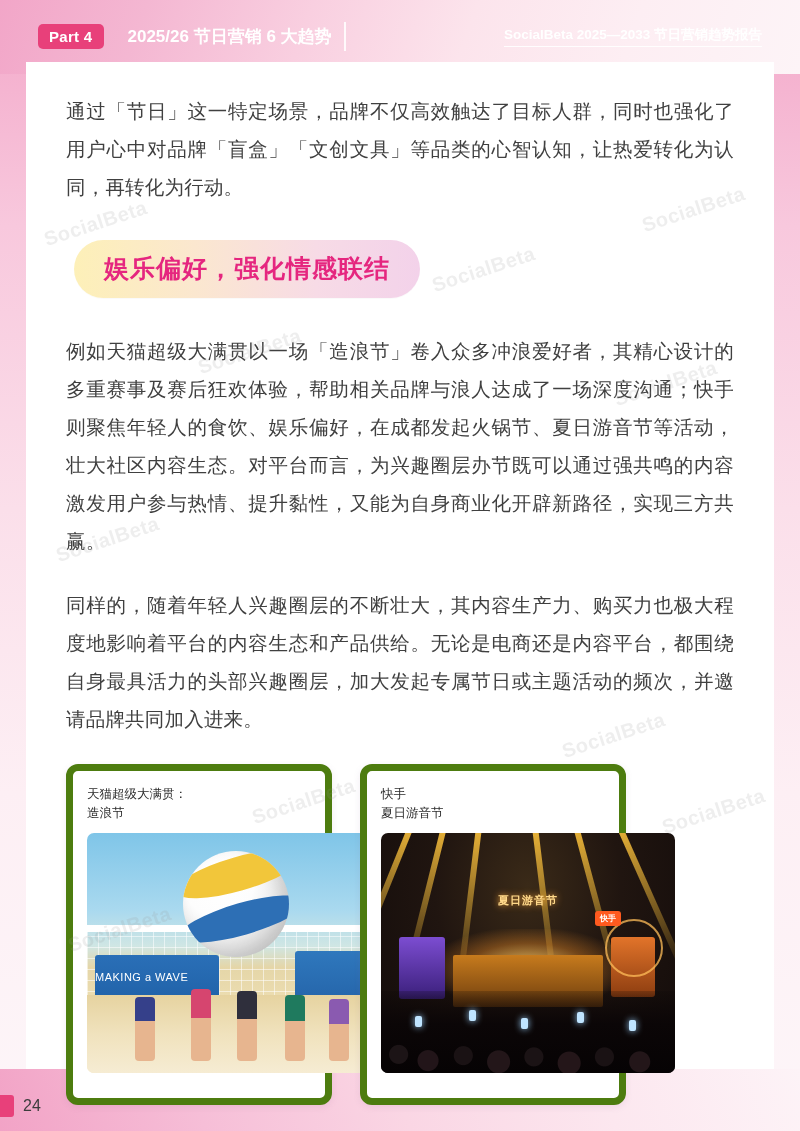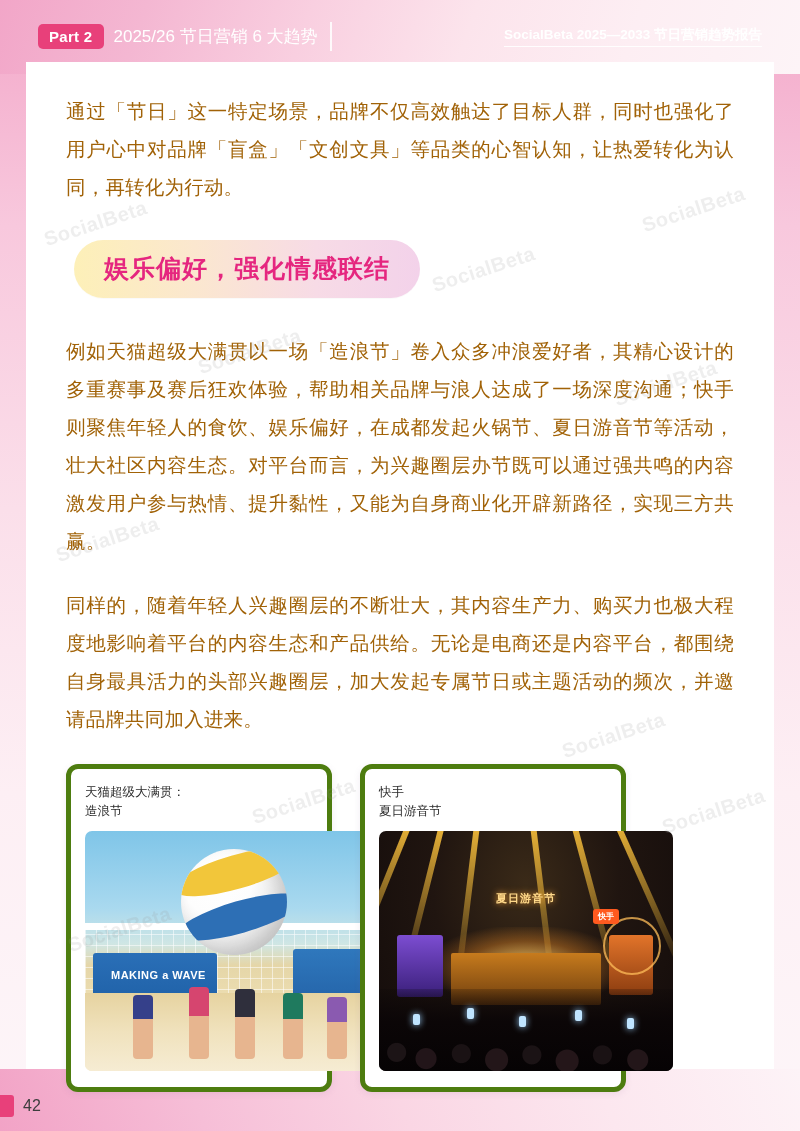--- a/index.html
+++ b/index.html
@@ -49,22 +49,22 @@
     font-size: 15px;
     font-weight: bold;
     padding: 4px 11px;
     border-radius: 5px;
     letter-spacing: .3px;
     white-space: nowrap;
   }
   .header-title {
     color: #ffffff;
     font-size: 17px;
-    font-weight: normal;
-    margin-left: 6px;
+    font-weight: bold;
+    margin-left: 20px;
     padding: 3px 12px 3px 4px;
     white-space: nowrap;
     border-right: 2px solid rgba(255,255,255,.85);
   }
   .header-right {
     margin-left: auto;
     color: #ffffff;
     font-size: 13.5px;
     font-weight: bold;
     border-bottom: 1.5px solid rgba(255,255,255,.9);
@@ -74,21 +74,21 @@
   
   .content {
     position: absolute;
     top: 74px; left: 26px;
     width: 748px;
     padding: 18px 40px 0 40px;
   }
   p.para {
     font-size: 19.5px;
     line-height: 1.95;
-    color: #a16207;
+    color: #404040;
     text-align: justify;
     letter-spacing: .2px;
     margin-bottom: 26px;
   }
   
   .pill-wrap {
     margin: 34px 0 34px 8px;
   }
   .pill {
     display: inline-block;
@@ -105,23 +105,23 @@
   
   .figures {
     display: flex;
     gap: 28px;
     margin-top: 18px;
   }
   .figure {
     position: relative;
     width: 266px;
     background: #ffffff;
-    border: 5px solid #4d7c0f;
+    border: 7px solid #4d7c0f;
     border-radius: 12px;
-    padding: 14px 14px 16px 14px;
+    padding: 14px 14px 25px 14px;
     box-shadow: 0 2px 7px rgba(140,100,150,.12);
   }
   .fig-caption {
     font-size: 12.5px;
     line-height: 1.5;
     color: #2b2b2b;
     margin-bottom: 10px;
     white-space: pre-line;
   }
   .fig-img {
@@ -155,22 +155,22 @@
     position: absolute; left: -6px; top: 52px; width: 130px; height: 32px;
     background: #2d6fb5; border-radius: 50%;
     transform: rotate(-16deg);
   }
   .beach-banner {
     position: absolute; left: 8px; top: 122px; width: 124px; height: 62px;
     background: linear-gradient(180deg,#2a6fb7,#1d5ea4);
     border-radius: 3px;
   }
   .beach-banner span {
-    position: absolute; left: 18px; top: 16px;
-    color: #ffffff; font-size: 11px; line-height: 1.25; font-weight: bold;
+    position: absolute; left: 0; top: 16px;
+    color: #ffffff; font-size: 11px; line-height: 1.25; font-weight: normal;
     letter-spacing: .5px;
   }
   .beach-banner2 {
     position: absolute; right: 6px; top: 118px; width: 80px; height: 56px;
     background: linear-gradient(180deg,#2f78bd,#2463a8);
     border-radius: 3px;
   }
   .beach-sand {
     position: absolute; left: 0; bottom: 0; width: 100%; height: 78px;
     background: linear-gradient(180deg,#e6d3a0 0%, #f0e2bd 50%, #f6ecd3 100%);
@@ -293,21 +293,21 @@
 
 <div class="page">
 
   <div class="edge-left"></div>
   <div class="edge-right"></div>
   <div class="edge-top"></div>
   <div class="edge-bottom"></div>
   <div class="paper"></div>
 
   <div class="header">
-    <span class="part-badge">Part 2</span>
+    <span class="part-badge">Part 4</span>
     <span class="header-title">2025/26 节日营销 6 大趋势</span>
     <span class="header-right">SocialBeta 2025—2033 节日营销趋势报告</span>
   </div>
 
   <div class="content">
 
     <p class="para">通过「节日」这一特定场景，品牌不仅高效触达了目标人群，同时也强化了用户心中对品牌「盲盒」「文创文具」等品类的心智认知，让热爱转化为认同，再转化为行动。</p>
 
     <div class="pill-wrap">
       <span class="pill">娱乐偏好，强化情感联结</span>
@@ -374,16 +374,16 @@
   <div class="wm" style="left:196px; top:340px;">SocialBeta</div>
   <div class="wm" style="left:612px; top:372px;">SocialBeta</div>
   <div class="wm" style="left:54px; top:528px;">SocialBeta</div>
   <div class="wm" style="left:560px; top:724px;">SocialBeta</div>
   <div class="wm" style="left:66px; top:918px;">SocialBeta</div>
   <div class="wm" style="left:250px; top:790px;">SocialBeta</div>
   <div class="wm" style="left:660px; top:800px;">SocialBeta</div>
 
   <div class="footer">
     <div class="footer-bar"></div>
-    <div class="footer-num">42</div>
+    <div class="footer-num">24</div>
   </div>
 
 </div>
 
 </body></html>

